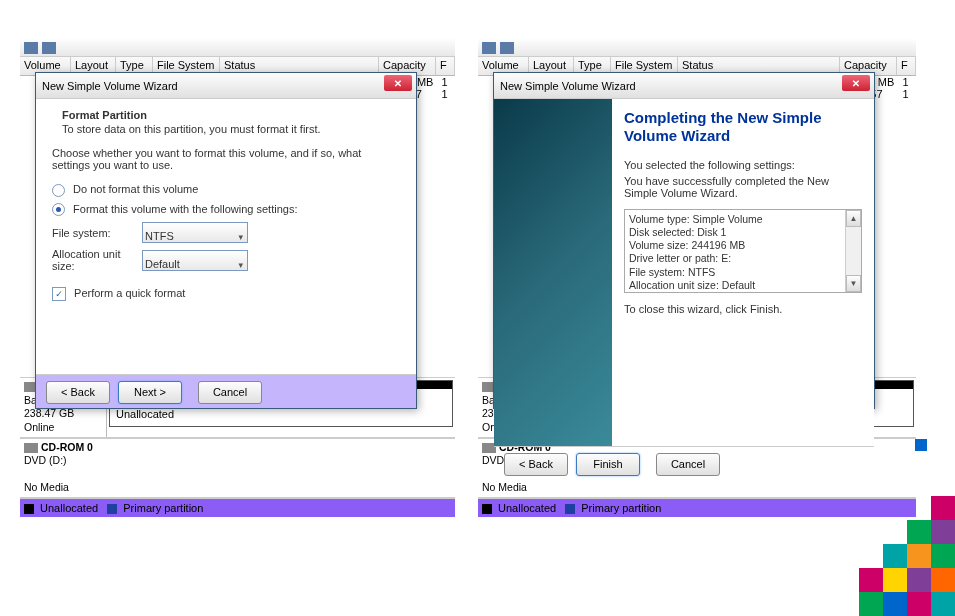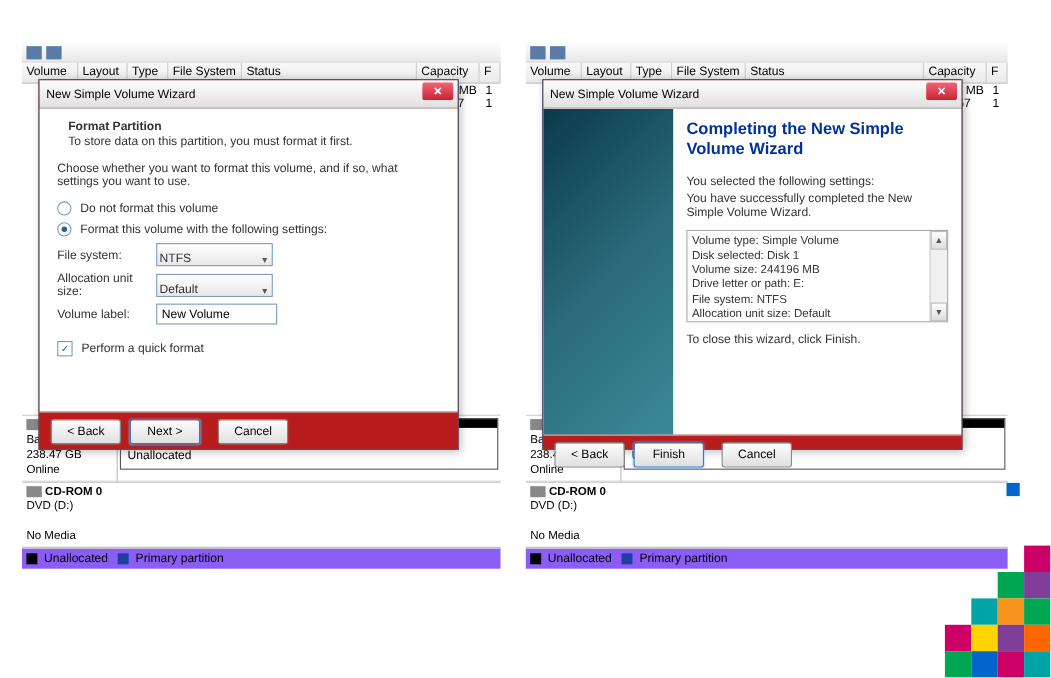--- a/index.html
+++ b/index.html
@@ -5,41 +5,41 @@
 body{margin:0;font-family:"Segoe UI",Tahoma,sans-serif;font-size:11px;background:#fff;width:955px;height:616px;position:relative;overflow:hidden}
 .screenshot{position:absolute;background:#fff}
 .scr1{left:20px;top:39px;width:435px;height:475px}
 .scr2{left:478px;top:39px;width:438px;height:475px}
 .dm-header{height:17px;background:linear-gradient(#fdfdfd,#e8e8e8);display:flex;align-items:center;gap:4px;padding:0 4px;border-bottom:1px solid #ccc}
 .small-icon{width:14px;height:12px;background:#5a7aa8;display:inline-block}
 .col-header{display:flex;background:linear-gradient(#f9f9f9,#eaeaea);border-bottom:1px solid #b8b8b8;height:18px;font-size:11px}
 .col-header div{border-right:1px solid #ccc;padding:2px 4px}
 .partial-row{display:flex;font-size:11px}
 .partial-row div{padding:0 4px}
-.wizard{position:absolute;left:15px;top:33px;width:380px;height:335px;background:#b91c1c;border:1px solid #3a5a7a;box-shadow:2px 2px 8px rgba(0,0,0,.3);z-index:10}
+.wizard{position:absolute;left:15px;top:33px;width:380px;height:335px;background:#c4b5fd;border:1px solid #3a5a7a;box-shadow:2px 2px 8px rgba(0,0,0,.3);z-index:10}
 .wizard-title{height:25px;background:linear-gradient(#fdfdfd,#e0e0e0);display:flex;align-items:center;padding:0 6px;border-bottom:1px solid #ccc;font-size:11px;position:relative}
 .close-btn{position:absolute;right:4px;top:2px;width:28px;height:16px;background:linear-gradient(#e67,#c23);border-radius:2px;color:#fff;display:flex;align-items:center;justify-content:center;font-size:10px;font-weight:bold}
 .wizard-body{background:#fff;margin:0;height:275px;padding:8px 16px;box-sizing:border-box;font-size:11px;color:#333}
 .wizard-h{font-size:11px;font-weight:bold;margin:2px 0}
 .wizard-sub{font-size:11px;margin:2px 0 0 14px}
 .indent1{margin-left:10px}
 .indent2{margin-left:26px}
 .indent3{margin-left:44px}
 .form-row{display:flex;align-items:center;margin:5px 0}
 .form-row label{width:90px}
 .select{width:100px;height:19px;border:1px solid #7a9abf;background:linear-gradient(#fff,#e8e8e8);display:flex;align-items:flex-end;padding:0 2px;font-size:11px;position:relative}
 .select::after{content:"▾";position:absolute;right:4px;font-size:9px;color:#555}
 .textinput{width:100px;height:17px;border:1px solid #7a9abf;background:#fff;padding:0 4px;font-size:11px}
 .checkbox{width:12px;height:12px;border:1px solid #7a9abf;background:#fff;margin-right:5px;display:inline-flex;align-items:center;justify-content:center;font-size:9px;color:#2a5aa8;vertical-align:middle}
 .radio{width:11px;height:11px;border:1px solid #7a9abf;border-radius:50%;background:#fff;margin-right:5px;display:inline-flex;align-items:center;justify-content:center;vertical-align:middle}
 .radio.on::after{content:"";width:5px;height:5px;border-radius:50%;background:#2a5aa8}
 .wizard-buttons{height:34px;border-top:1px solid #ccc;display:flex;align-items:center;justify-content:flex-start;gap:8px;padding:0 10px}
 .btn{width:62px;height:21px;border:1px solid #888;background:linear-gradient(#fdfdfd,#e0e0e0);border-radius:3px;font-size:11px;display:flex;align-items:center;justify-content:center}
 .btn.primary{border:1px solid #3a7abf;box-shadow:0 0 2px #6ab0ff}
-.wizard2-body{display:flex;height:296px;background:#fff}
+.wizard2-body{display:flex;height:347px;background:#fff}
 .wizard2-side{width:118px;background:linear-gradient(135deg,#0a3a4a,#2a6a7a 50%,#3a8a9a);}
 .wizard2-content{flex:1;padding:8px 12px;font-size:11px;color:#333}
 .w2-title{font-weight:bold;color:#003399;font-size:15px;line-height:1.2;margin:2px 0 14px}
 .settings-list{border:1px solid #aaa;background:#fff;padding:3px 4px;margin:3px 0;height:76px;font-size:10.5px;line-height:1.25;position:relative;overflow:hidden}
 .scrollbar{position:absolute;right:0;top:0;bottom:0;width:15px;background:#f0f0f0;border-left:1px solid #ccc}
 .scroll-arrow{height:15px;background:linear-gradient(#fdfdfd,#ddd);border:1px solid #bbb;display:flex;align-items:center;justify-content:center;font-size:8px;color:#555}
 .disk-section{position:absolute;left:0;right:0}
 .disk-hdr{display:flex;align-items:flex-start;border-top:1px solid #ccc;border-bottom:1px solid #ccc;background:#fff}
 .disk-info{width:78px;padding:2px 4px;font-size:10.5px;line-height:1.3;border-right:1px solid #bbb}
 .disk-bar{flex:1;border:1px solid #555;margin:2px;background:#fff}
@@ -102,24 +102,20 @@
         <div class="select">
             <span>NTFS</span>
           </div>
       </div>
       <div class="indent3 form-row">
         <label>Allocation unit size:</label>
         <div class="select">
             <span>Default</span>
           </div>
       </div>
-      <div class="indent3 form-row">
-        <label>Volume label:</label>
-        <input class="textinput" value="New Volume" style="">
-      </div>
       <div class="indent3" style="margin:15px 0">
         <span class="checkbox">✓</span>
         <span>Perform a quick format</span>
       </div>
     </div>
     <div class="wizard-buttons">
       <div class="btn">&lt; Back</div>
       <div class="btn primary">Next &gt;</div>
       <div class="btn" style="margin-left:8px">Cancel</div>
     </div>

